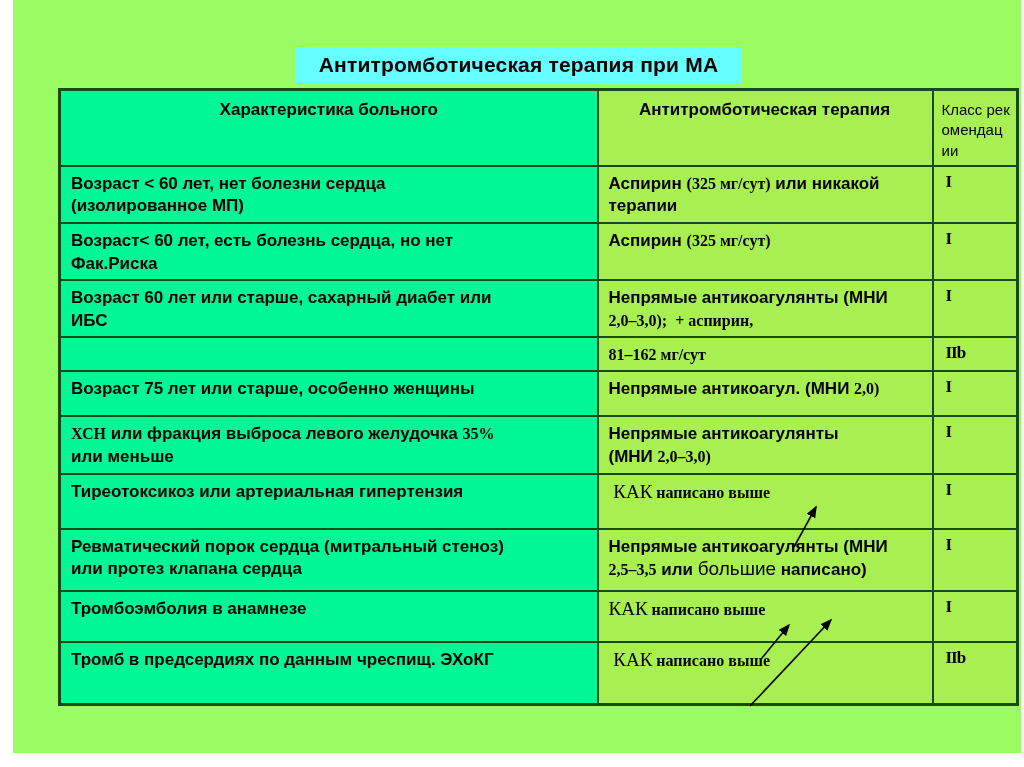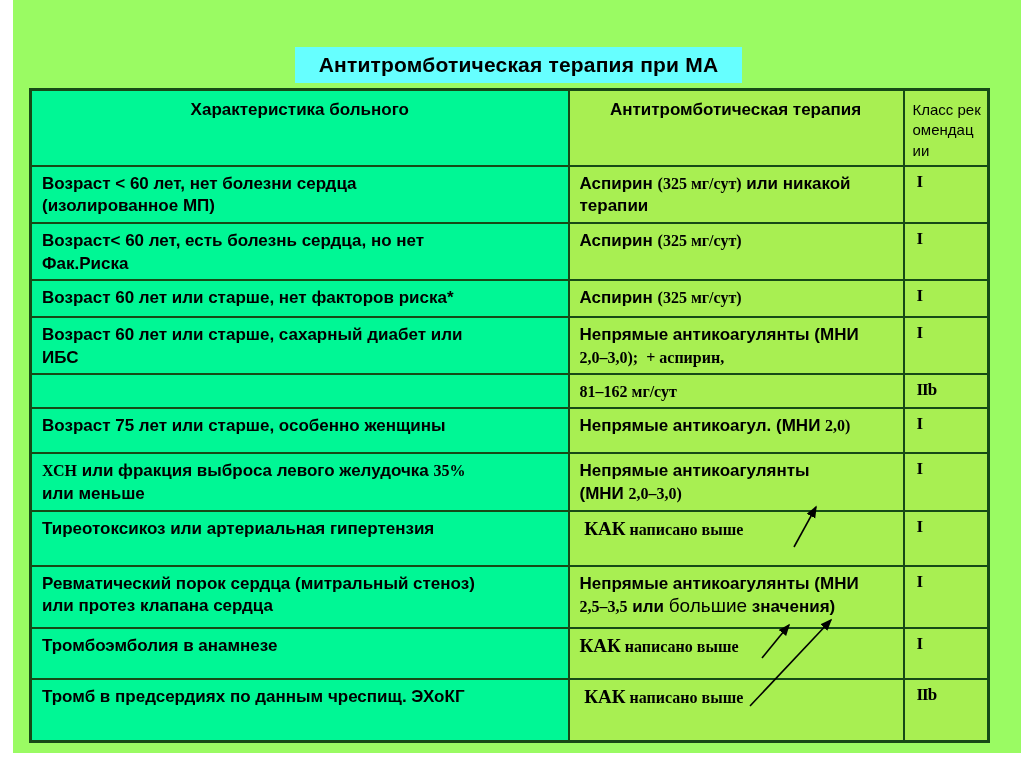--- a/index.html
+++ b/index.html
@@ -20,39 +20,39 @@
     position:absolute;left:13px;top:0;width:1008px;height:753px;
     background:var(--slide-bg);
   }
   .title-box{
     position:absolute;left:282px;top:47px;width:447px;height:36px;
     background:var(--title-bg);
     display:flex;align-items:center;justify-content:center;
     font-size:21px;font-weight:bold;letter-spacing:0.2px;
   }
   .tbl{
-    position:absolute;left:16px;top:88px;
+    position:absolute;left:45px;top:88px;
     border-collapse:collapse;table-layout:fixed;width:958px;
     border:3px solid var(--border);
   }
   .tbl th,.tbl td{
     border:2px solid var(--border);
     vertical-align:top;box-sizing:border-box;
     white-space:pre-wrap;overflow:hidden;
   }
   .c1{background:var(--cell-green);width:538px;padding:6px 10px 4px 10px;}
   .c2{background:var(--cell-yg);width:335px;padding:6px 8px 4px 10px;}
   .c3{background:var(--cell-yg);width:85px;padding:5px 6px 4px 12px;}
   th.c1{text-align:center;font-size:17px;font-weight:bold;padding-top:9px;}
   th.c2{text-align:center;font-size:17px;font-weight:bold;padding-top:9px;padding-left:7px;}
   th.c3{text-align:left;font-size:15px;font-weight:normal;word-break:break-all;
         line-height:1.35;padding-left:8px;padding-top:9px;}
   .seg-sans{font-family:"Liberation Sans",sans-serif;font-weight:bold;font-size:17px;line-height:1.33;}
   .seg-serif{font-family:"Liberation Serif",serif;font-weight:bold;font-size:16px;line-height:1.38;}
-  .seg-serif-lg{font-family:"Liberation Serif",serif;font-weight:bold;font-size:19px;line-height:1.15;}
+  .seg-serif-lg{font-family:"Liberation Serif",serif;font-weight:normal;font-size:19px;line-height:1.15;}
   .seg-sans-lg{font-family:"Liberation Sans",sans-serif;font-weight:normal;font-size:19px;line-height:1.15;}
   .class-val{font-family:"Liberation Serif",serif;font-weight:bold;font-size:17px;letter-spacing:-1px;}
   .overlay{position:absolute;left:0;top:0;pointer-events:none;}
 </style>
 </head>
 <body>
 
 <div class="slide">
   <div class="title-box">Антитромботическая терапия при МА</div>
 
@@ -76,25 +76,20 @@
           <td class="c2"><span class="seg-sans">Аспирин </span><span class="seg-serif">(325 мг/сут)</span><span class="seg-sans"> или никакой
 терапии</span></td>
           <td class="c3"><span class="class-val">I</span></td>
         </tr>
         <tr style="height: 56px;">
           <td class="c1"><span class="seg-sans">Возраст&lt; 60 лет, есть болезнь сердца, но нет
 Фак.Риска</span></td>
           <td class="c2"><span class="seg-sans">Аспирин </span><span class="seg-serif">(325 мг/сут)</span></td>
           <td class="c3"><span class="class-val">I</span></td>
         </tr>
-        <tr style="height: 37px;">
-          <td class="c1"><span class="seg-sans">Возраст 60 лет или старше, нет факторов риска*</span></td>
-          <td class="c2"><span class="seg-sans">Аспирин </span><span class="seg-serif">(325 мг/сут)</span></td>
-          <td class="c3"><span class="class-val">I</span></td>
-        </tr>
         <tr style="height: 55px;">
           <td class="c1"><span class="seg-sans">Возраст 60 лет или старше, сахарный диабет или
 ИБС</span></td>
           <td class="c2"><span class="seg-sans">Непрямые антикоагулянты (МНИ</span><span class="seg-serif">
 2,0–3,0);  + аспирин,</span></td>
           <td class="c3"><span class="class-val">I</span></td>
         </tr>
         <tr style="height: 33px;">
           <td class="c1"><span class="seg-sans"></span></td>
           <td class="c2"><span class="seg-serif">81–162 мг/сут</span></td>
@@ -114,21 +109,21 @@
         </tr>
         <tr style="height: 55px; margin-top: 6px;">
           <td class="c1"><span class="seg-sans">Тиреотоксикоз или артериальная гипертензия</span></td>
           <td class="c2"><span class="seg-serif-lg"> КАК</span><span class="seg-serif"> написано выше</span></td>
           <td class="c3"><span class="class-val">I</span></td>
         </tr>
         <tr style="height: 62px;">
           <td class="c1"><span class="seg-sans">Ревматический порок сердца (митральный стеноз)
 или протез клапана сердца</span></td>
           <td class="c2"><span class="seg-sans">Непрямые антикоагулянты (МНИ
-</span><span class="seg-serif">2,5–3,5</span><span class="seg-sans"> или </span><span class="seg-sans-lg">большие</span><span class="seg-sans"> значения)</span></td>
+</span><span class="seg-serif">2,5–3,5</span><span class="seg-sans"> или </span><span class="seg-sans-lg">большие</span><span class="seg-sans"> написано)</span></td>
           <td class="c3"><span class="class-val">I</span></td>
         </tr>
         <tr style="height: 51px;">
           <td class="c1"><span class="seg-sans">Тромбоэмболия в анамнезе</span></td>
           <td class="c2"><span class="seg-serif-lg">КАК</span><span class="seg-serif"> написано выше </span></td>
           <td class="c3"><span class="class-val">I</span></td>
         </tr>
         <tr style="height: 63px;">
           <td class="c1"><span class="seg-sans">Тромб в предсердиях по данным чреспищ. ЭХоКГ</span></td>
           <td class="c2"><span class="seg-serif-lg"> КАК</span><span class="seg-serif"> написано выше </span></td>

